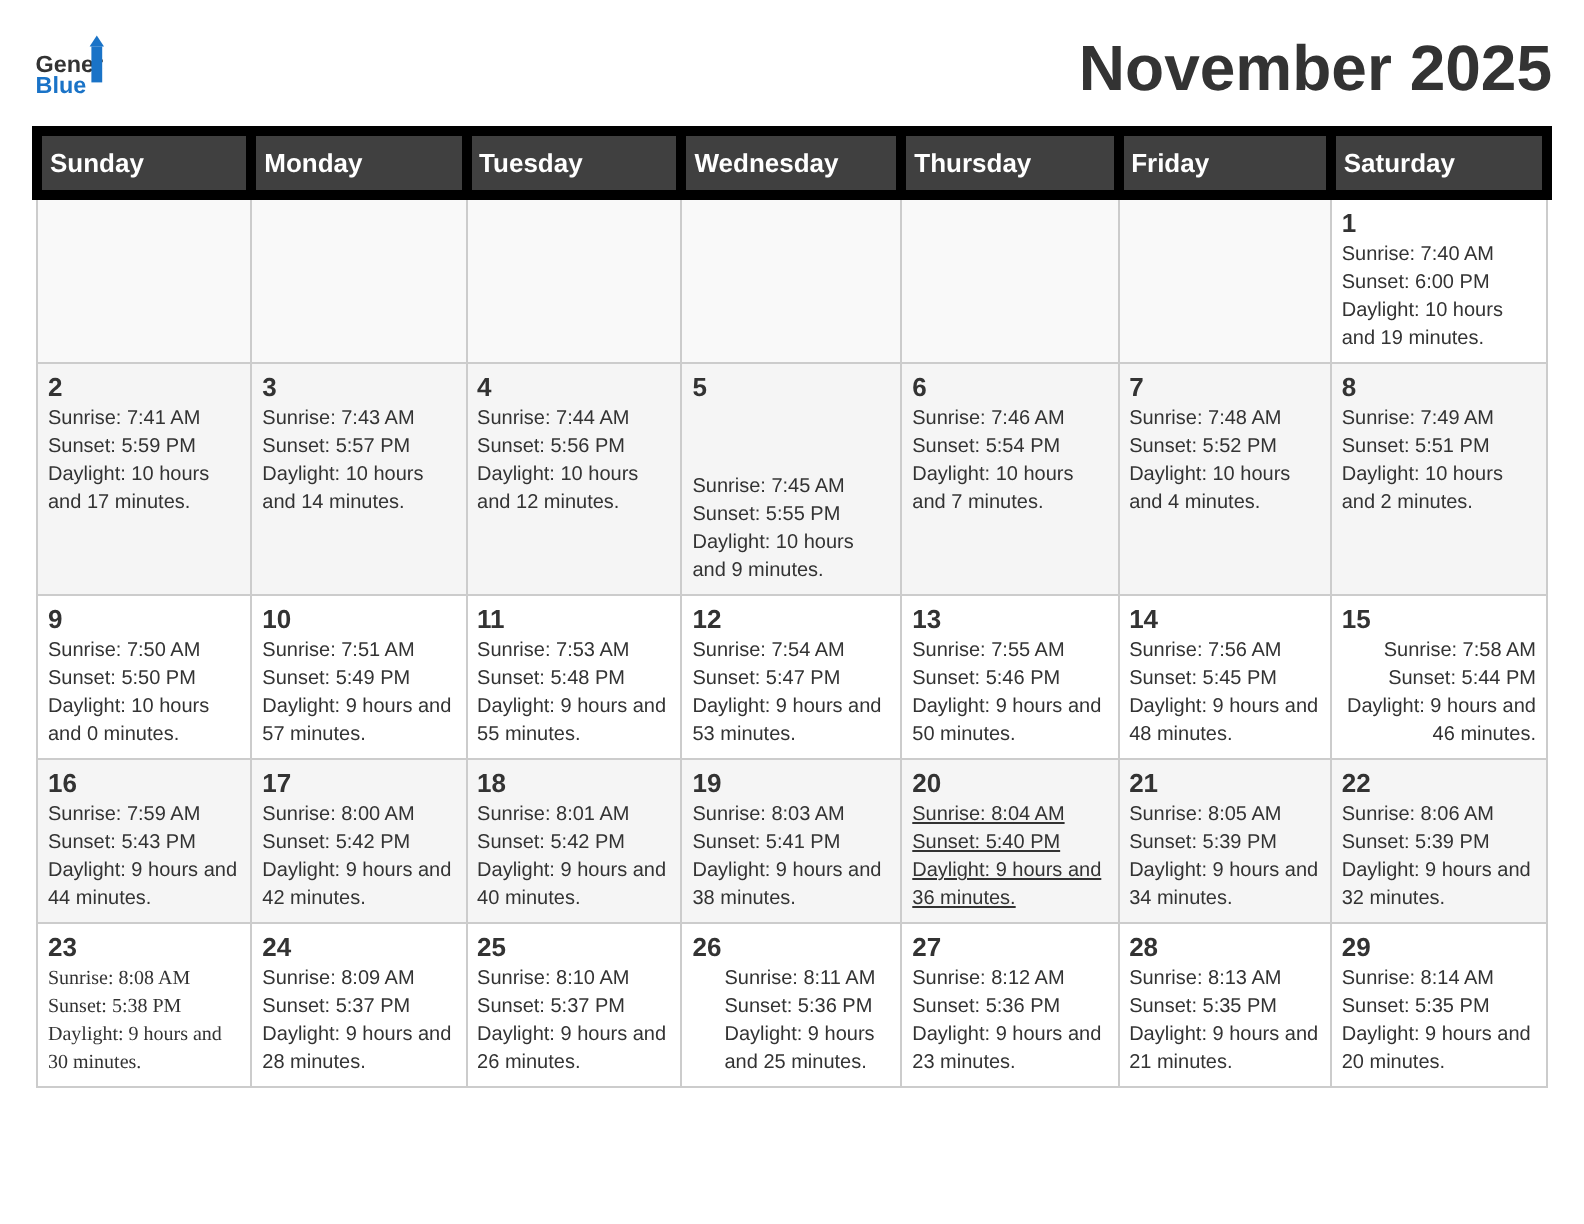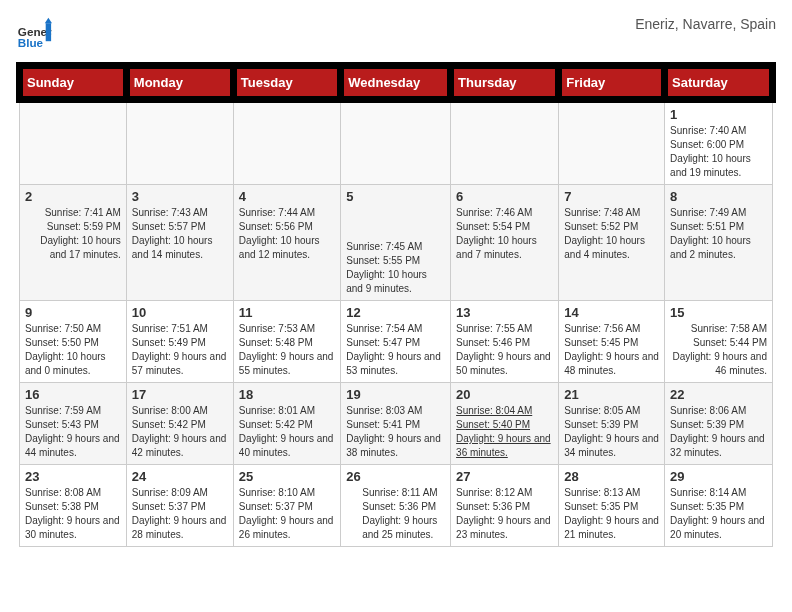--- a/index.html
+++ b/index.html
@@ -36,27 +36,27 @@
     .location-title {
       font-size: 14px;
       color: #555;
     }
     .calendar {
       width: 100%;
       border-collapse: collapse;
       border: 1px solid #ccc;
     }
     .calendar th {
-      background-color: #b91c1c;
+      background-color: #404040;
       color: #fff;
       font-size: 13px;
       font-weight: bold;
       padding: 6px 4px;
       text-align: left;
-      border: 7px solid #000000;
+      border: 5px solid #000000;
     }
     .calendar td {
       vertical-align: top;
       border: 1px solid #ccc;
       padding: 4px 5px;
       width: 113px;
       min-height: 80px;
       font-size: 10.5px;
       color: #333;
       background: #fff;
@@ -92,21 +92,21 @@
 <div class="header-area">
   <div class="logo">
     <svg class="logo-icon" viewBox="0 0 40 40">
       <text x="2" y="22" font-size="13" font-weight="bold" fill="#333">General</text>
       <text x="2" y="34" font-size="13" font-weight="bold" fill="#1a73c7">Blue</text>
       <polygon points="32,8 40,8 36,2" fill="#1a73c7"></polygon>
       <rect x="33" y="8" width="6" height="20" fill="#1a73c7"></rect>
     </svg>
   </div>
   <div class="title-area">
-    <div class="location-title">Eneriz, Navarre, Spain</div>
+    <div class="month-title">November 2025</div>
   </div>
 </div>
 
 <table class="calendar">
   <thead>
     <tr id="weekday-header">
     <th>Sunday</th>
         <th>Monday</th>
         <th>Tuesday</th>
         <th>Wednesday</th>
@@ -126,21 +126,21 @@
         <td>
           <span class="day-number">1</span>
           <div class="day-info" style="white-space: pre-line;">Sunrise: 7:40 AM
 Sunset: 6:00 PM
 Daylight: 10 hours and 19 minutes.</div>
         </td>
       </tr>
       <tr>
         <td>
           <span class="day-number">2</span>
-          <div class="day-info" style="white-space: pre-line; text-align: right;">Sunrise: 7:41 AM
+          <div class="day-info" style="white-space: pre-line;">Sunrise: 7:41 AM
 Sunset: 5:59 PM
 Daylight: 10 hours and 17 minutes.</div>
         </td>
         <td>
           <span class="day-number">3</span>
           <div class="day-info" style="white-space: pre-line;">Sunrise: 7:43 AM
 Sunset: 5:57 PM
 Daylight: 10 hours and 14 minutes.</div>
         </td>
         <td>
@@ -258,21 +258,21 @@
         <td>
           <span class="day-number">22</span>
           <div class="day-info" style="white-space: pre-line;">Sunrise: 8:06 AM
 Sunset: 5:39 PM
 Daylight: 9 hours and 32 minutes.</div>
         </td>
       </tr>
       <tr>
         <td>
           <span class="day-number">23</span>
-          <div class="day-info" style="white-space: pre-line;">Sunrise: 8:08 AM
+          <div class="day-info" style="white-space: pre-line; font-family: Liberation Serif, serif;">Sunrise: 8:08 AM
 Sunset: 5:38 PM
 Daylight: 9 hours and 30 minutes.</div>
         </td>
         <td>
           <span class="day-number">24</span>
           <div class="day-info" style="white-space: pre-line;">Sunrise: 8:09 AM
 Sunset: 5:37 PM
 Daylight: 9 hours and 28 minutes.</div>
         </td>
         <td>

